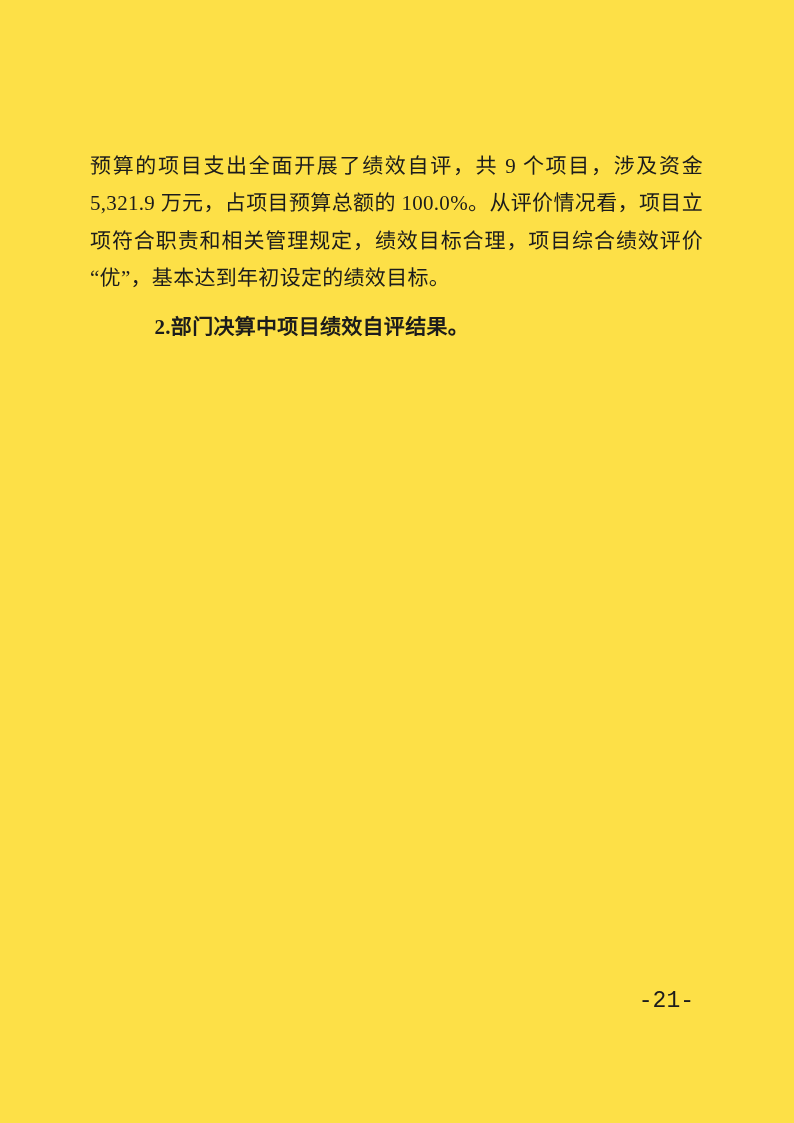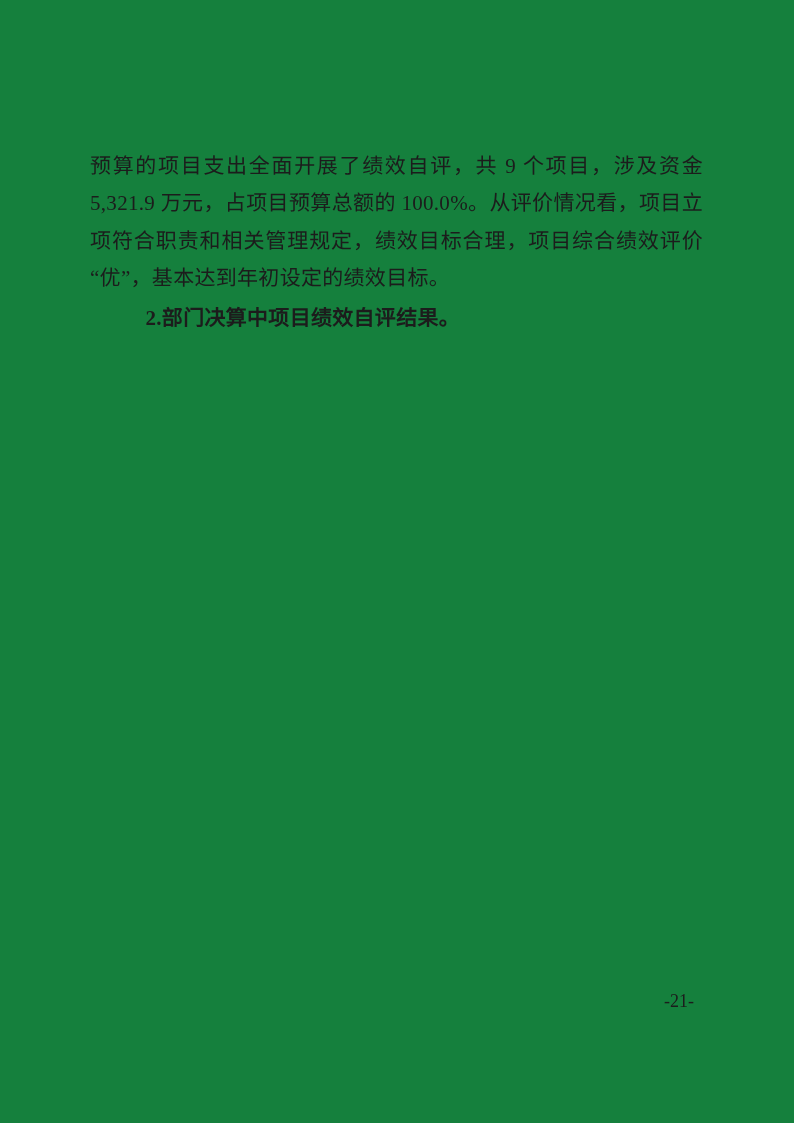--- a/index.html
+++ b/index.html
@@ -10,21 +10,21 @@
     width: 794px;
     height: 1123px;
     background: #ffffff;
     position: relative;
     overflow: hidden;
     font-family: "Liberation Serif", "DejaVu Serif", serif;
   }
   .doc-page {
     position: absolute;
     inset: 0;
-    background: #15803d;
+    background: #fde047;
   }
   .doc-body {
     position: absolute;
     left: 90px;
     top: 148px;
     width: 613px;
     color: #1c1c1c;
     font-size: 21px;
     line-height: 37.3px;
     text-align: justify;
@@ -32,35 +32,35 @@
     letter-spacing: 0.3px;
   }
   .para {
     margin: 0;
     text-indent: 2.5em;
   }
   .para.continuation {
     text-indent: 0;
   }
   .section-heading {
-    margin: 3px;
+    margin: 12px;
     font-size: 21px;
     line-height: 37.3px;
     font-weight: bold;
     text-indent: 2.5em;
     text-align: left;
   }
   .doc-footer {
     position: absolute;
     top: 990px;
     right: 100px;
     color: #1c1c1c;
-    font-size: 18px;
+    font-size: 23px;
     line-height: 22px;
-    font-family: Liberation Serif, serif;
+    font-family: Liberation Mono, monospace;
   }
 </style>
 </head>
 <body>
 
 <div class="doc-page">
 
   <main class="doc-body">
     <p class="para continuation">预算的项目支出全面开展了绩效自评，共 9 个项目，涉及资金 5,321.9 万元，占项目预算总额的 100.0%。从评价情况看，项目立项符合职责和相关管理规定，绩效目标合理，项目综合绩效评价“优”，基本达到年初设定的绩效目标。</p>
 

